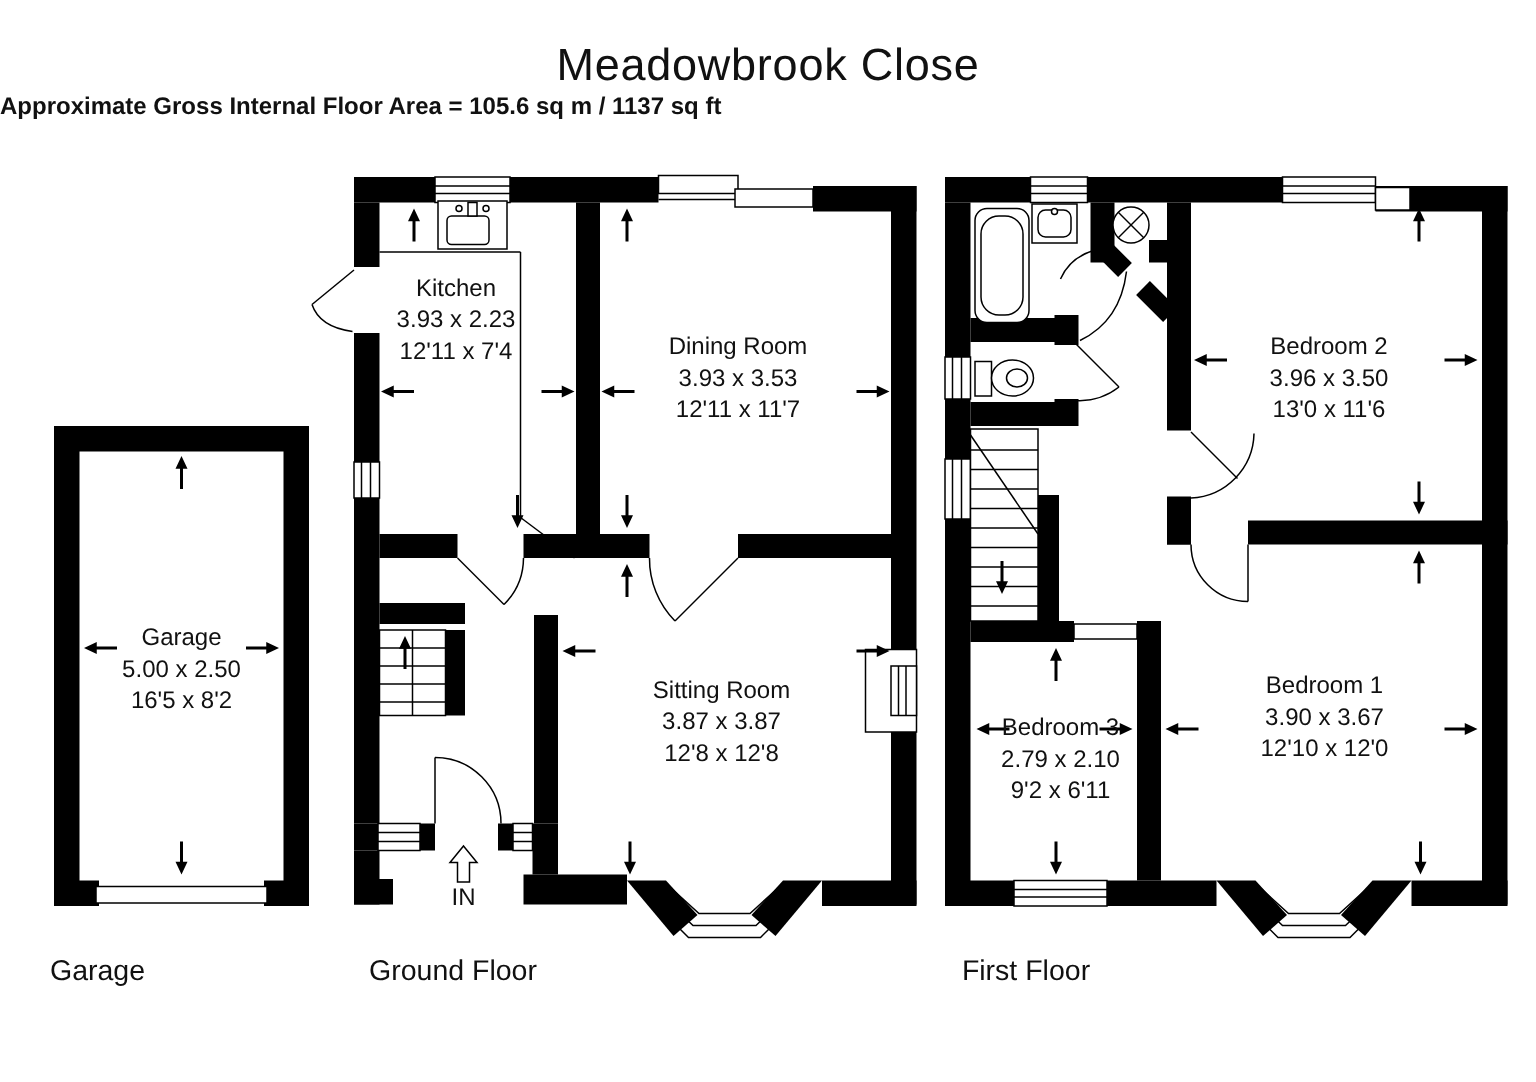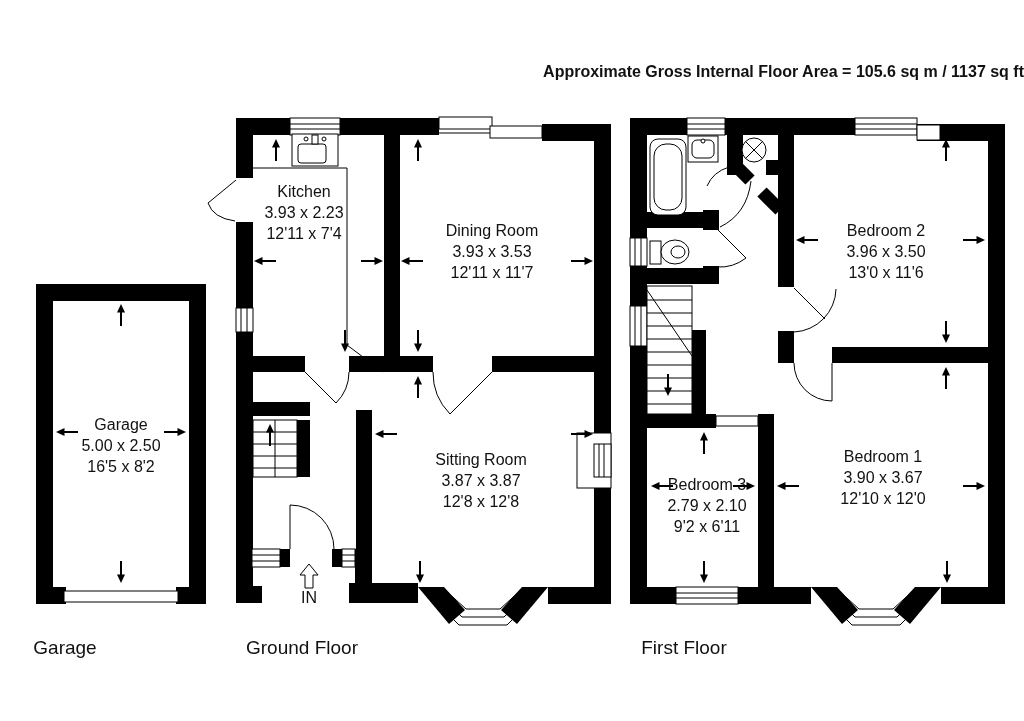--- a/index.html
+++ b/index.html
@@ -1,20 +1,20 @@
 <!DOCTYPE html>
 <html><head>
 <meta charset="utf-8">
 <style>
   html,body{margin:0;padding:0;background:#ffffff;}
   .canvas{position:relative;width:1024px;height:721px;background:#ffffff;overflow:hidden;
           font-family:"Liberation Sans",sans-serif;color:#111;}
   .title{position:absolute;top:27px;left:0;width:1024px;text-align:center;
          font-size:30px;letter-spacing:.5px;}
-  .subtitle{position:absolute;top:63px;left:0;width:1024px;text-align:right;
+  .subtitle{position:absolute;top:63px;left:0;width:1024px;text-align:left;
             font-size:16px;font-weight:bold;}
   .floor-label{position:absolute;top:637px;height:22px;font-size:19px;text-align:center;}
   .fl-garage{left:0;width:130px;}
   .fl-ground{left:212px;width:180px;}
   .fl-first{left:594px;width:180px;}
   .footer{position:absolute;top:672px;left:0;width:1024px;text-align:center;font-size:19px;}
   svg.plan{position:absolute;left:0;top:0;}
   .w{fill:#000;}
   .win{fill:#fff;stroke:#000;stroke-width:1;}
   .tl{stroke:#000;stroke-width:1;fill:none;}
@@ -22,20 +22,21 @@
   .tk{stroke:#000;stroke-width:13;fill:none;}
   .arr{fill:#000;}
   text.rn,text.rd{font-size:16px;text-anchor:middle;fill:#111;}
   text.inlab{font-size:16px;text-anchor:middle;fill:#111;}
 </style>
 </head>
 <body>
 
 <div class="canvas">
 
+  <div class="title">Meadowbrook Close</div>
   <div class="subtitle">Approximate Gross Internal Floor Area = 105.6 sq m / 1137 sq ft</div>
 
   <svg class="plan" width="1024" height="721" viewBox="0 0 1024 721">
     <defs>
       <path id="arr" class="arr" d="M0,0 L4,8.5 L1,8.5 L1,22 L-1,22 L-1,8.5 L-4,8.5 Z"></path>
     </defs>
 
     <g>
       <g>
         <rect class="w" x="36" y="284" width="170" height="17"></rect>

